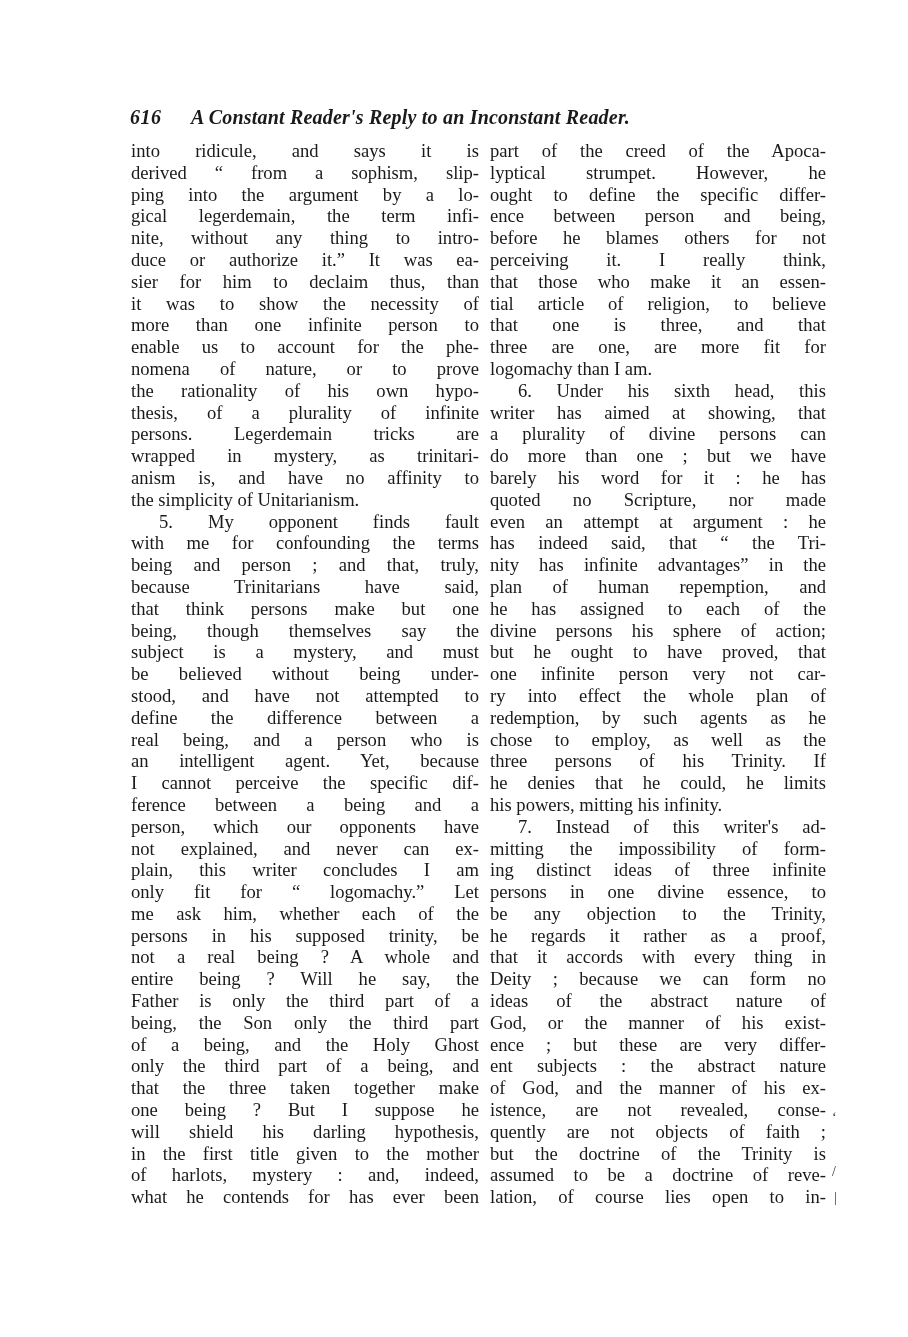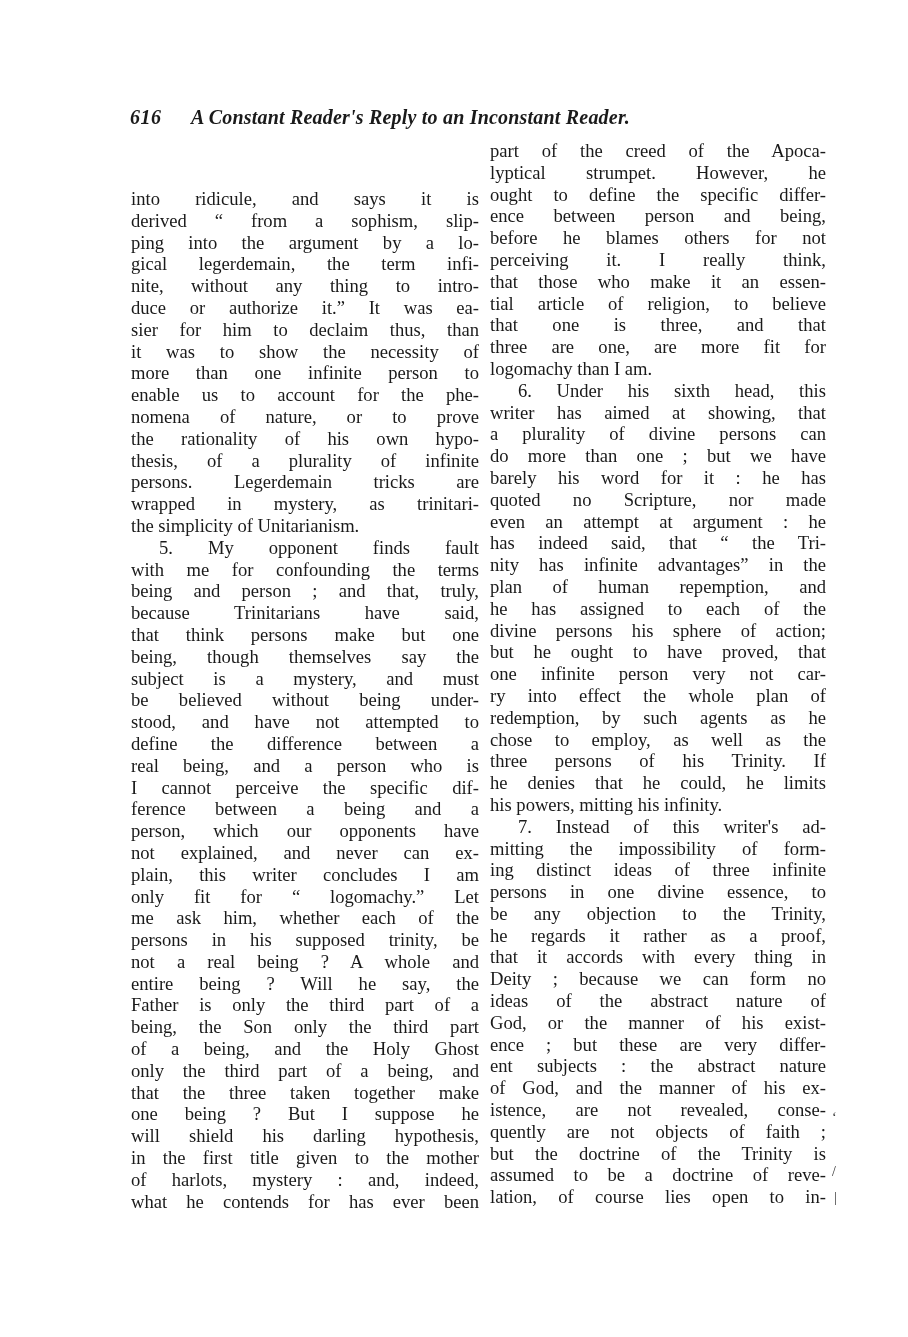--- a/index.html
+++ b/index.html
@@ -44,21 +44,20 @@
     }
     .column {
       position: absolute;
       top: 140px;
       font-size: 18.6px;
       line-height: 21.8px;
     }
     .col-left {
       left: 117px;
       width: 348px;
-      margin-top: 48px;
     }
     .col-right {
       left: 476px;
       width: 336px;
     }
     .line {
       display: block;
       height: 21.8px;
       white-space: nowrap;
       text-align: justify;
@@ -96,32 +95,34 @@
     <span class="line">duce or authorize it.” It was ea-</span>
     <span class="line">sier for him to declaim thus, than</span>
     <span class="line">it was to show the necessity of</span>
     <span class="line">more than one infinite person to</span>
     <span class="line">enable us to account for the phe-</span>
     <span class="line">nomena of nature, or to prove</span>
     <span class="line">the rationality of his own hypo-</span>
     <span class="line">thesis, of a plurality of infinite</span>
     <span class="line">persons. Legerdemain tricks are</span>
     <span class="line">wrapped in mystery, as trinitari-</span>
+    <span class="line">anism is, and have no affinity to</span>
     <span class="line last">the simplicity of Unitarianism.</span>
     <span class="line indent">5. My opponent finds fault</span>
     <span class="line">with me for confounding the terms</span>
     <span class="line">being and person ; and that, truly,</span>
     <span class="line">because Trinitarians have said,</span>
     <span class="line">that think persons make but one</span>
     <span class="line">being, though themselves say the</span>
     <span class="line">subject is a mystery, and must</span>
     <span class="line">be believed without being under-</span>
     <span class="line">stood, and have not attempted to</span>
     <span class="line">define the difference between a</span>
     <span class="line">real being, and a person who is</span>
+    <span class="line">an intelligent agent. Yet, because</span>
     <span class="line">I cannot perceive the specific dif-</span>
     <span class="line">ference between a being and a</span>
     <span class="line">person, which our opponents have</span>
     <span class="line">not explained, and never can ex-</span>
     <span class="line">plain, this writer concludes I am</span>
     <span class="line">only fit for “ logomachy.” Let</span>
     <span class="line">me ask him, whether each of the</span>
     <span class="line">persons in his supposed trinity, be</span>
     <span class="line">not a real being ? A whole and</span>
     <span class="line">entire being ? Will he say, the</span>

